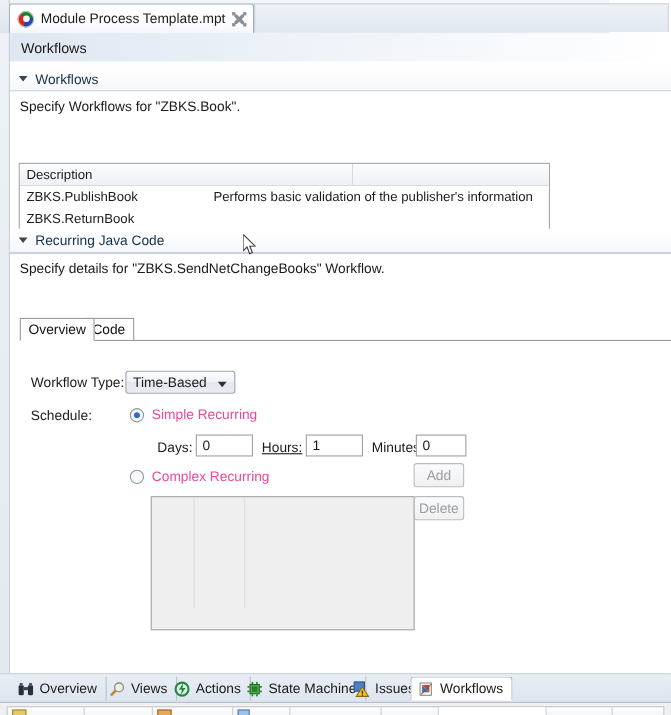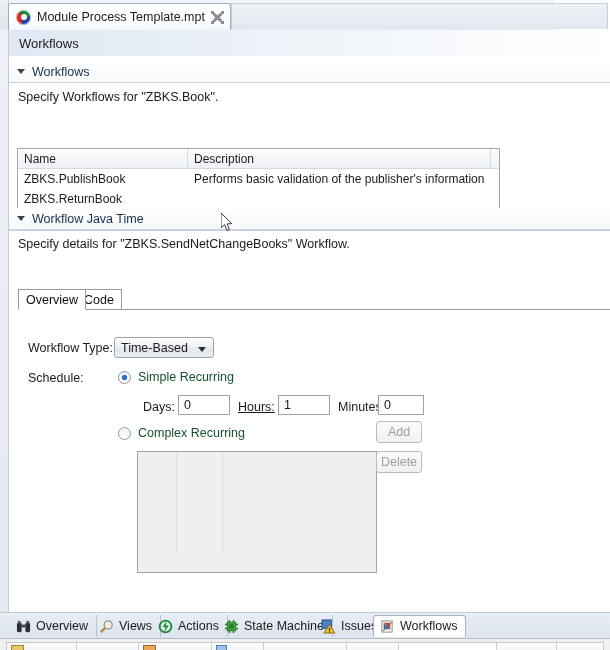--- a/index.html
+++ b/index.html
@@ -313,21 +313,21 @@
   }
   .radio.checked::after {
     content: "";
     position: absolute;
     left: 3px; top: 3px;
     width: 5px; height: 5px;
     border-radius: 50%;
     background: #2a6fc4;
     box-shadow: 0 0 1px #2a6fc4;
   }
-  .radio-label { font-size: 12.5px; color: #14532d; }
+  .radio-label { font-size: 12.5px; color: #ec4899; }
 
   
   .tinput {
     position: absolute;
     height: 20px;
     box-sizing: border-box;
     border: 1px solid #a0a0a0;
     background: #ffffff;
     font-size: 12.5px;
     color: #1b1b1b;
@@ -464,21 +464,20 @@
   <div class="section" style="top:31px;">
     <div class="section-header">
       <span class="twisty"></span>
       <span class="section-title">Workflows</span>
     </div>
     <div class="section-desc">Specify Workflows for "ZBKS.Book".</div>
   </div>
 
   <div class="wf-table">
     <div class="wf-thead">
-      <div class="wf-th c1">Name</div>
       <div class="wf-th c2">Description</div>
       <div class="wf-th c3"></div>
     </div>
 
     <div class="wf-row">
       <div class="wf-cell c1">ZBKS.PublishBook</div>
       <div class="wf-cell c2">Performs basic validation of the publisher's information</div>
     </div>
 
     <div class="wf-row">
@@ -494,21 +493,21 @@
 
   <div class="wf-table-bottom-rule"></div>
 
   <svg class="cursor" viewBox="0 0 12 19">
     <polygon points="0,0 0,15 3.6,11.6 6,17.6 8.4,16.6 6.1,10.9 10.8,10.6" fill="#ffffff" stroke="#3a3a3a" stroke-width="1"></polygon>
   </svg>
 
   <div class="section" style="top:178px;">
     <div class="section-header">
       <span class="twisty"></span>
-      <span class="section-title">Workflow Java Time</span>
+      <span class="section-title">Recurring Java Code</span>
     </div>
     <div class="section-desc">Specify details for "ZBKS.SendNetChangeBooks" Workflow.</div>
   </div>
 
   <div class="detail-tabs">
     <div class="dtab-filler"></div>
     <div class="dtab active" style="left:0;">Overview</div>
     <div class="dtab" style="left:58px;">Code</div>
   </div>
 

